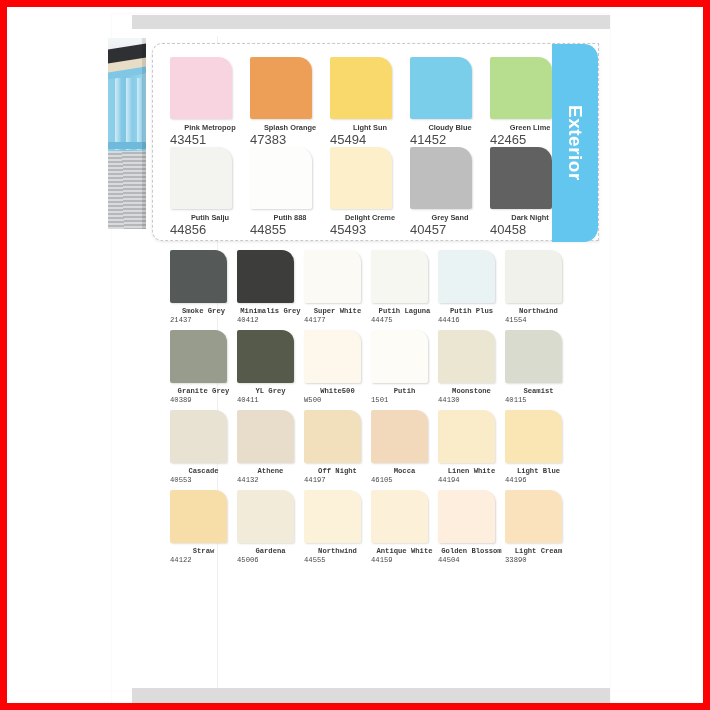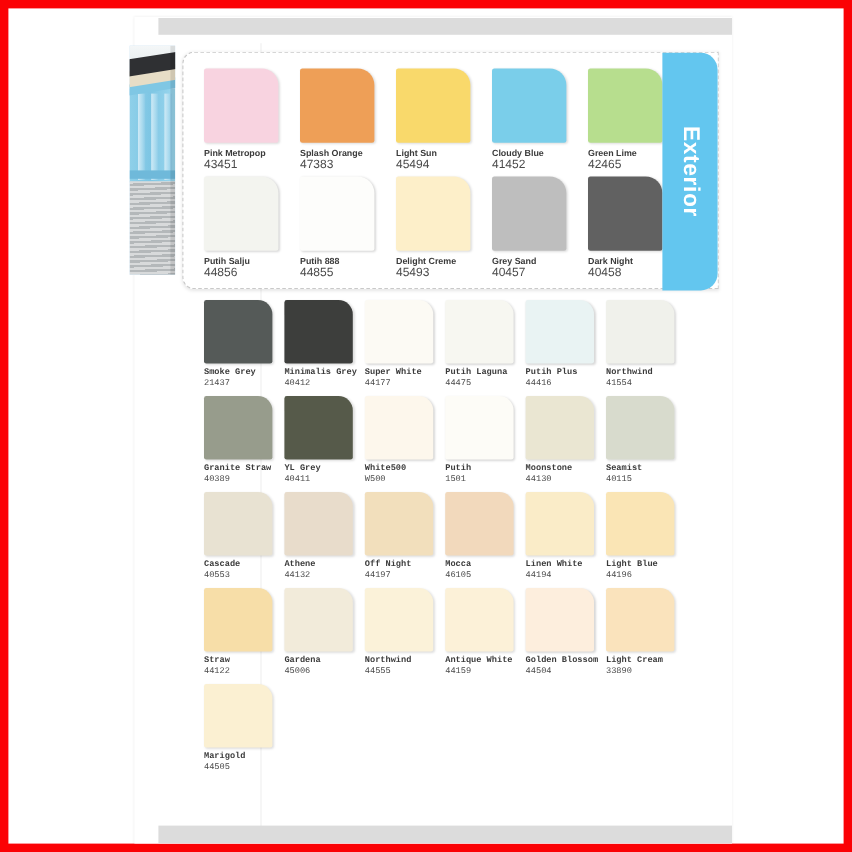--- a/index.html
+++ b/index.html
@@ -160,23 +160,24 @@
   .chip.pale {
     box-shadow: 1px 1px 2px rgba(0,0,0,0.16);
   }
   .cell .nm {
     margin-top: 4px;
     font-size: 7.4px;
     font-weight: bold;
     color: #3b3b3b;
     line-height: 1.25;
     white-space: nowrap;
+    text-align: center;
   }
   .cell .cd {
-    font-size: 10px;
+    font-size: 13px;
     color: #4a4a4a;
     line-height: 1.25;
   }
 
   
   #main-grid {
     position: absolute;
     left: 163px;
     top: 243px;
     width: 420px;
@@ -305,21 +306,21 @@
         <div class="nm">Putih Plus</div>
         <div class="cd">44416</div>
       </div>
       <div class="cell">
         <div class="chip pale" style="background: rgb(240, 241, 235);"></div>
         <div class="nm">Northwind</div>
         <div class="cd">41554</div>
       </div>
       <div class="cell">
         <div class="chip" style="background: rgb(151, 156, 140);"></div>
-        <div class="nm">Granite Straw</div>
+        <div class="nm">Granite Grey</div>
         <div class="cd">40389</div>
       </div>
       <div class="cell">
         <div class="chip" style="background: rgb(86, 90, 74);"></div>
         <div class="nm">YL Grey</div>
         <div class="cd">40411</div>
       </div>
       <div class="cell">
         <div class="chip pale" style="background: rgb(253, 247, 236);"></div>
         <div class="nm">White500</div>
@@ -393,20 +394,15 @@
       <div class="cell">
         <div class="chip pale" style="background: rgb(253, 238, 221);"></div>
         <div class="nm">Golden Blossom</div>
         <div class="cd">44504</div>
       </div>
       <div class="cell">
         <div class="chip" style="background: rgb(250, 227, 188);"></div>
         <div class="nm">Light Cream</div>
         <div class="cd">33890</div>
       </div>
-      <div class="cell">
-        <div class="chip" style="background: rgb(251, 240, 210);"></div>
-        <div class="nm">Marigold</div>
-        <div class="cd">44505</div>
-      </div>
     </div>
 
 </div>
 
 </body></html>

